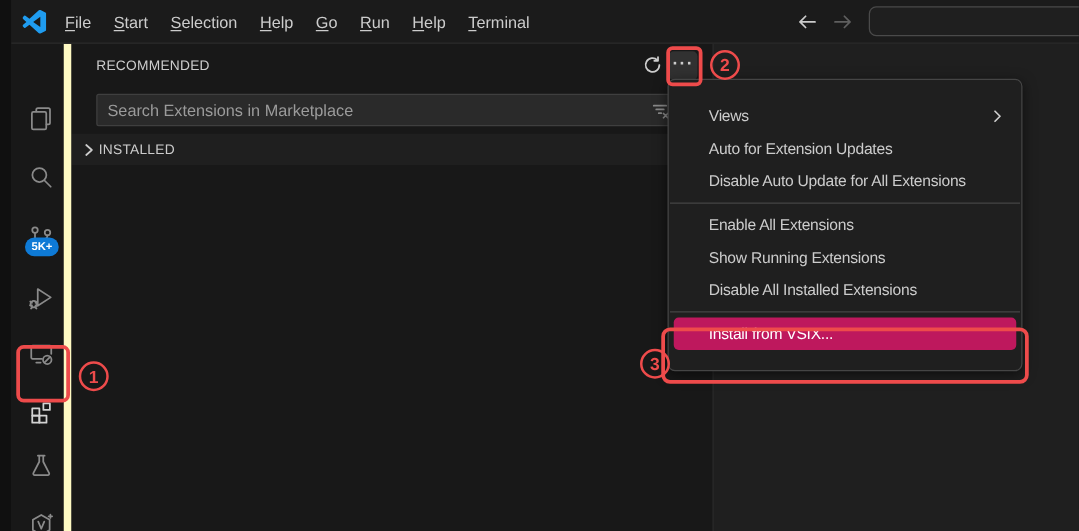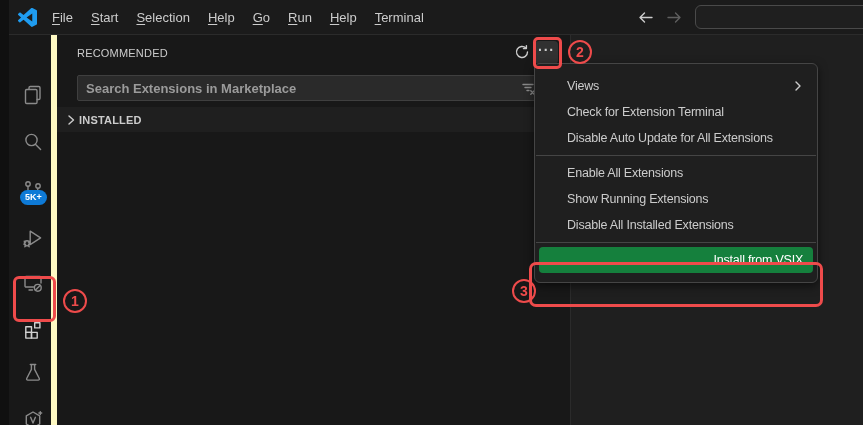--- a/index.html
+++ b/index.html
@@ -30,42 +30,42 @@
   
   .sidebar { position:absolute; left:48px; top:35px; width:514px; height:390px; background:#181818;
              border-right:1px solid #2b2b2b; z-index:4; }
   .sb-title { position:absolute; left:20px; top:12px; font-size:11px; color:#cccccc; letter-spacing:0.2px; }
   .sb-refresh { position:absolute; left:456px; top:8px; width:18px; height:18px; }
   .sb-more { position:absolute; left:478px; top:6px; width:23px; height:23px; background:#313131;
              border-radius:4px; color:#cccccc; font-size:14px; font-weight:bold; text-align:center;
              line-height:19px; letter-spacing:1px; }
   .sb-search { position:absolute; left:20px; top:40px; width:484px; height:26px; background:#2a2a2a;
                border:1px solid #3f3f3f; border-radius:2px; color:#cccccc; font-size:13px;
-               padding:0 30px 0 8px; outline:none; font-family:"Liberation Sans", sans-serif;font-weight:bold; }
+               padding:0 30px 0 8px; outline:none; font-family:"Liberation Sans", sans-serif; }
   .sb-search::placeholder { color:#9b9b9b; opacity:1; }
   .sb-filter { position:absolute; left:463px; top:45px; width:16px; height:16px; }
   .sb-row { position:absolute; left:0; width:514px; height:25px; display:flex; align-items:center; cursor:pointer; }
   .sb-row .chev { width:16px; height:16px; margin-left:6px; }
-  .sb-row .lbl { font-size:11px; font-weight:bold; color:#cccccc; margin-left:0; letter-spacing:0.2px; }
+  .sb-row .lbl { font-size:11px; font-weight:normal; color:#cccccc; margin-left:0; letter-spacing:0.2px; }
   .row-installed { top:72px; background:#1f1f1f; }
   .row-recommended { top:97px; }
 
   
   .editor { position:absolute; left:562px; top:35px; width:301px; height:390px; background:#1f1f1f; }
 
   
   .ctx-menu { position:absolute; left:525px; top:63px; width:284px; background:#1f1f1f;
-              border:1px solid #454545; border-radius:6px; padding:9px 0;
+              border:1px solid #454545; border-radius:6px; padding:16px 0;
               box-shadow:0 3px 10px rgba(0,0,0,0.55); z-index:40; }
   .ctx-item { position:relative; height:26px; line-height:26px; padding-left:32px; font-size:12.5px;
               letter-spacing:-0.2px; color:#cccccc; white-space:nowrap; cursor:pointer; }
   .ctx-sep { height:1px; background:#454545; margin:4px 1px; }
   .ctx-chev { position:absolute; right:12px; top:6px; width:14px; height:14px; }
-  .ctx-item.highlight { background:#15803d; color:#ffffff; margin:0 4px; padding-left:28px;
-                        border-radius:4px;text-align:right; }
+  .ctx-item.highlight { background:#be185d; color:#ffffff; margin:0 4px; padding-left:28px;
+                        border-radius:4px; }
 
   
   .ann-box { position:absolute; border:3px solid #ee4b4b; border-radius:6px; z-index:60; pointer-events:none; }
   .ann-num { position:absolute; width:24px; height:24px; border:2px solid #ee4b4b; border-radius:50%;
              color:#ee4b4b; font-size:14px; font-weight:bold; display:flex; align-items:center;
              justify-content:center; z-index:60; pointer-events:none; }
   #ann-box-1 { left:4px;   top:276px; width:43px;  height:46px; }
   #ann-num-1 { left:54px;  top:289px; }
   #ann-box-2 { left:524px; top:37px;  width:29px;  height:32px; border-radius:5px; }
   #ann-num-2 { left:559px; top:40px; }
@@ -187,21 +187,21 @@
 
   <div class="editor"></div>
 
   <div class="ctx-menu">
     <div class="ctx-item">
       <span>Views</span>
       <svg class="ctx-chev icon light" viewBox="0 0 14 14">
         <path d="M5 3 l4 4 -4 4"></path>
       </svg>
     </div>
-    <div class="ctx-item">Check for Extension Terminal</div>
+    <div class="ctx-item">Auto for Extension Updates</div>
     <div class="ctx-item">Disable Auto Update for All Extensions</div>
     <div class="ctx-sep"></div>
     <div class="ctx-item">Enable All Extensions</div>
     <div class="ctx-item">Show Running Extensions</div>
     <div class="ctx-item">Disable All Installed Extensions</div>
     <div class="ctx-sep"></div>
     <div class="ctx-item highlight">Install from VSIX...</div>
   </div>
 
   <div class="ann-box" id="ann-box-1"></div>

